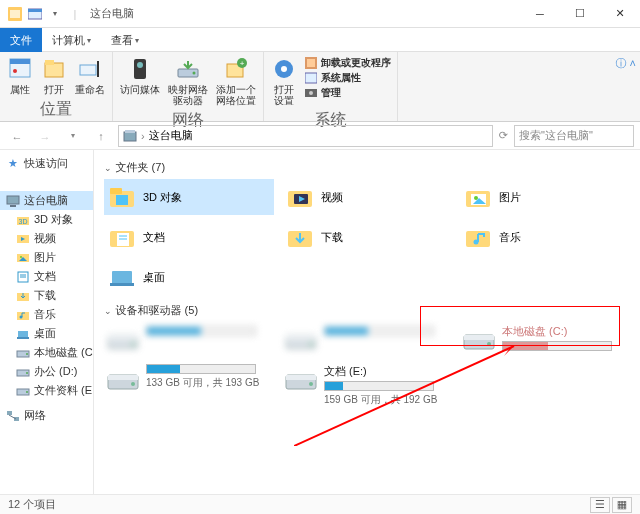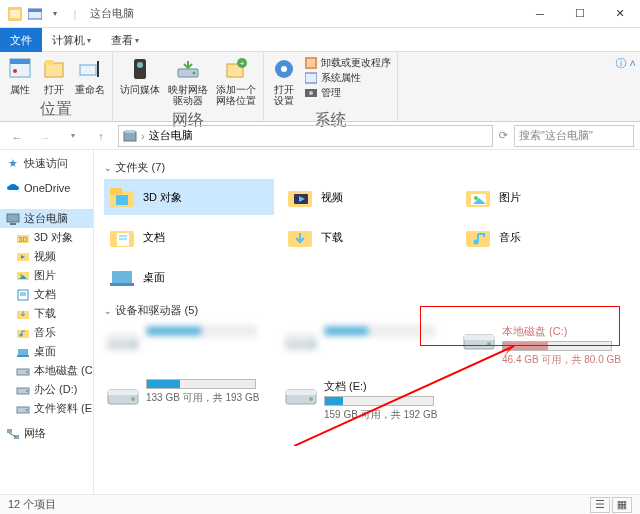--- a/index.html
+++ b/index.html
@@ -18,21 +18,21 @@
 .menubar .caret { font-size: 8px; margin-left: 2px; color: #666; }
 
 .ribbon { height: 70px; border-bottom: 1px solid #d0d0d0; display: flex; background: #f5f5f5; }
 .ribbon .group { display: flex; flex-direction: column; padding: 2px 4px 0; border-right: 1px solid #e0e0e0; }
 .ribbon .group .row { display: flex; gap: 2px; flex: 1; }
 .ribbon .group .lbl { text-align: center; font-size: 16px; color: #666; padding: 2px 0; }
 .ribbon .btn { display: flex; flex-direction: column; align-items: center; justify-content: flex-start; padding: 2px 3px; gap: 2px; }
 .ribbon .btn .bicon { width: 26px; height: 26px; display: flex; align-items: center; justify-content: center; }
 .ribbon .btn .blbl { font-size: 10px; color: #333; text-align: center; line-height: 1.1; white-space: pre; }
 .ribbon .smallcol { display: flex; flex-direction: column; justify-content: flex-start; gap: 1px; padding: 2px; }
-.ribbon .smallrow { display: flex; align-items: center; gap: 3px; font-size: 10px; color: #333; }
+.ribbon .smallrow { display: flex; align-items: center; gap: 3px; font-size: 10px; color: #333; font-weight: bold; }
 .ribbon .smicon { width: 14px; height: 14px; display: flex; align-items: center; justify-content: center; }
 
 .addressbar { height: 28px; display: flex; align-items: center; padding: 0 6px; gap: 6px; border-bottom: 1px solid #e8e8e8; }
 .addressbar .navbtn { width: 22px; height: 22px; display: flex; align-items: center; justify-content: center; color: #888; border-radius: 2px; }
 .addressbar .path { flex: 1; height: 22px; border: 1px solid #ccc; display: flex; align-items: center; padding: 0 4px; gap: 4px; font-size: 11px; }
 .addressbar .search { width: 120px; height: 22px; border: 1px solid #ccc; display: flex; align-items: center; padding: 0 4px; color: #888; font-size: 11px; }
 
 .body { display: flex; height: calc(514px - 28px - 24px - 70px - 28px - 20px); }
 .sidebar { width: 94px; border-right: 1px solid #e8e8e8; overflow: hidden; padding: 4px 0; }
 .sidebar .item { display: flex; align-items: center; gap: 4px; padding: 2px 6px; font-size: 11px; color: #333; white-space: nowrap; }
@@ -244,28 +244,20 @@
     </div>
 </div>
 
 <div class="body">
   <div class="sidebar">
     <div class="item">
         <div class="sicon" style="color:#4a90d9">★</div>
         <span>快速访问</span>
       </div>
     <div class="sep"></div>
-    <div class="item">
-        <div class="sicon">
-          <svg width="14" height="10">
-            <path d="M3 7 Q1 7 1 5 Q1 3 3 3 Q4 1 7 1 Q10 1 11 3 Q13 3 13 5 Q13 7 11 7 Z" fill="#0078d4"></path>
-          </svg>
-        </div>
-        <span>OneDrive</span>
-      </div>
     <div class="sep"></div>
     <div class="sep"></div>
     <div class="item selected">
         <div class="sicon">
           <svg width="14" height="12">
             <rect x="1" y="1" width="12" height="8" fill="#8ab" stroke="#678"></rect>
             <rect x="4" y="10" width="6" height="2" fill="#678"></rect>
           </svg>
         </div>
         <span>这台电脑</span>
@@ -498,21 +490,20 @@
               <rect x="1" y="10" width="30" height="14" rx="2" fill="#cdd6dd" stroke="#9aa"></rect>
               <rect x="1" y="10" width="30" height="5" fill="#e8edf1"></rect>
               <circle cx="26" cy="19" r="2" fill="#7b9"></circle>
             </svg>
           </div>
     <div class="dinfo">
             <div class="dname" style="color:#c77">本地磁盘 (C:)</div>
             <div class="bar">
               <div style="width:42%;background:#d99"></div>
             </div>
-            <div class="dfree" style="color:#c77">46.4 GB 可用，共 80.0 GB</div>
           </div>
         </div>
         <div class="drive ">
     <div class="dicon">
             <svg width="32" height="26">
               <rect x="1" y="10" width="30" height="14" rx="2" fill="#cdd6dd" stroke="#9aa"></rect>
               <rect x="1" y="10" width="30" height="5" fill="#e8edf1"></rect>
               <circle cx="26" cy="19" r="2" fill="#7b9"></circle>
             </svg>
           </div>

